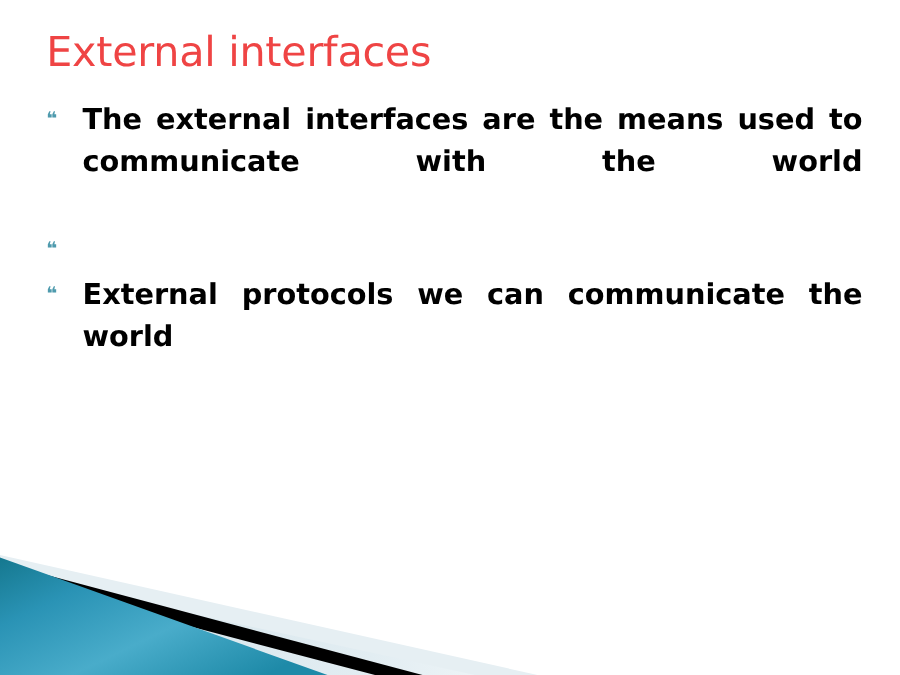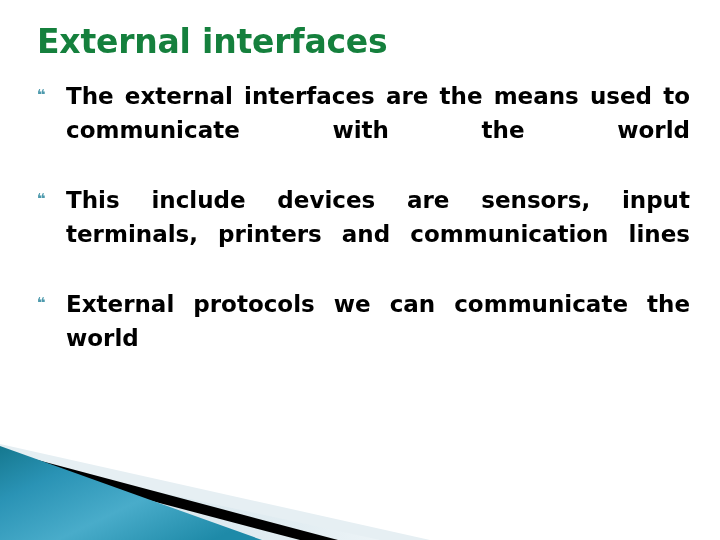--- a/index.html
+++ b/index.html
@@ -19,23 +19,23 @@
   }
 
   
   .slide-title {
     position: absolute;
     left: 37px;
     top: 22px;
     width: 640px;
     font-family: "DejaVu Sans", sans-serif;
     font-size: 33px;
-    font-weight: bold;
+    font-weight: normal;
     line-height: 40px;
-    color: #15803d;
+    color: #ef4444;
     letter-spacing: -0.2px;
     white-space: nowrap;
   }
 
   
   .body-block {
     position: absolute;
     left: 36px;
     top: 79px;
     width: 654px;
@@ -92,21 +92,20 @@
 
   <div class="body-block">
 
     <p class="bullet-item">
       <span class="bullet-marker">❝</span>
       <span class="bullet-text">The external interfaces are the means used to communicate with the world</span>
     </p>
 
     <p class="bullet-item">
       <span class="bullet-marker">❝</span>
-      <span class="bullet-text">This include devices are sensors, input terminals, printers and communication lines</span>
     </p>
 
     <p class="bullet-item">
       <span class="bullet-marker">❝</span>
       <span class="bullet-text">External protocols we can communicate the world</span>
     </p>
 
   </div>
 
   <div class="decor">

